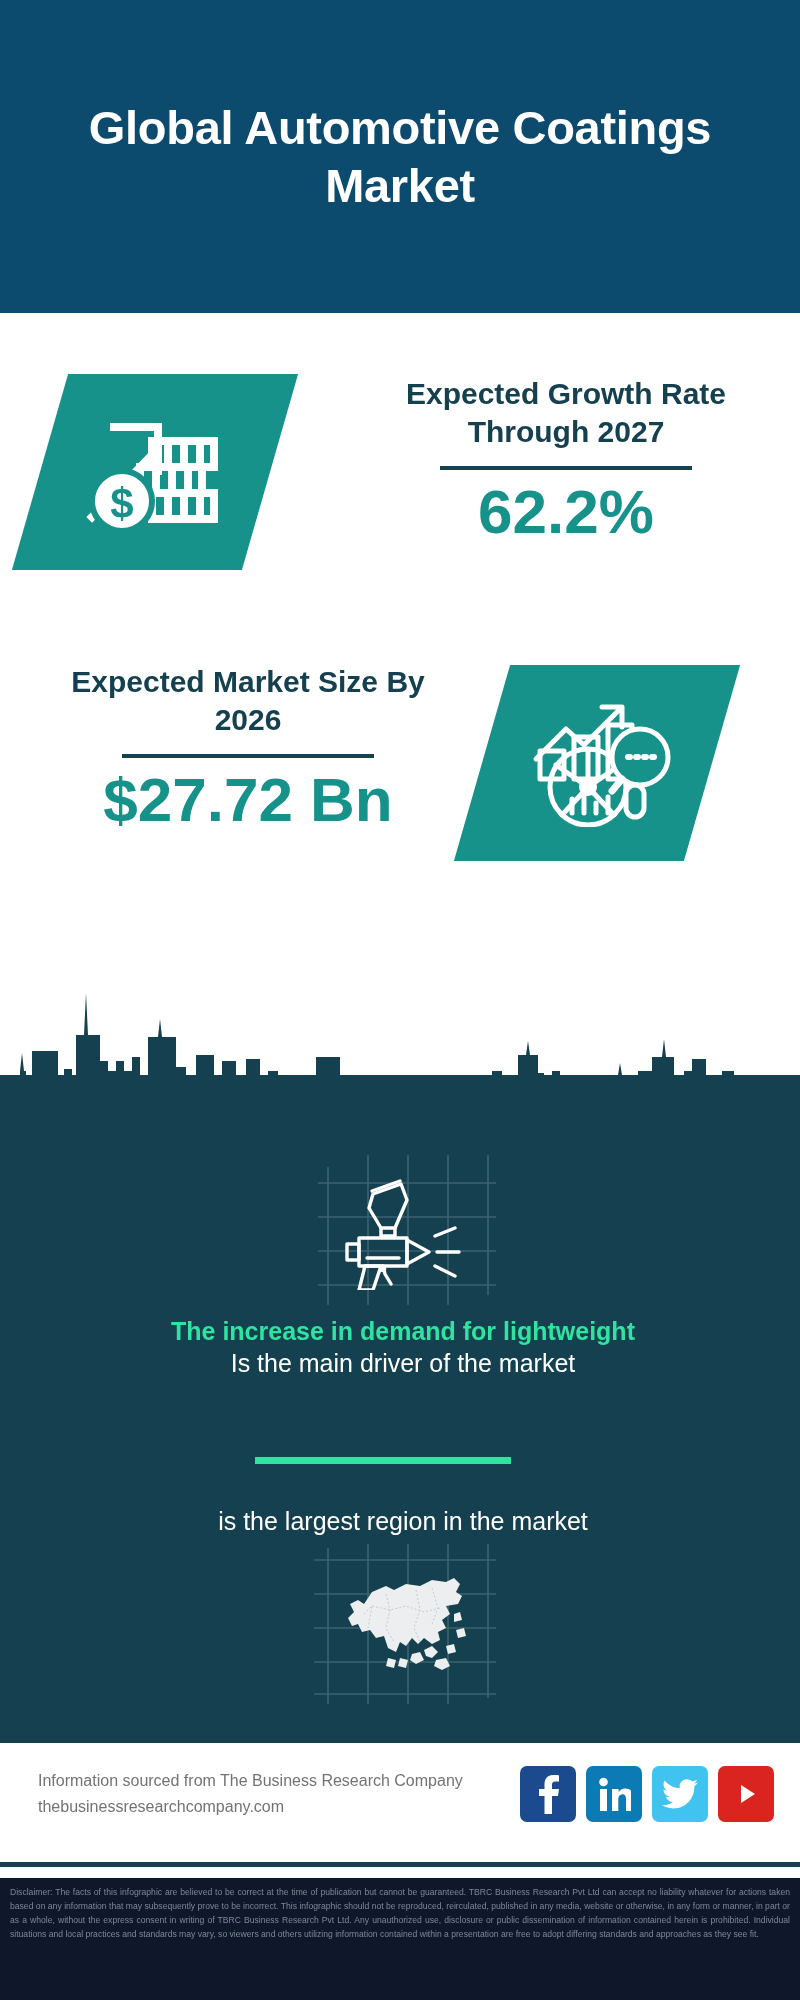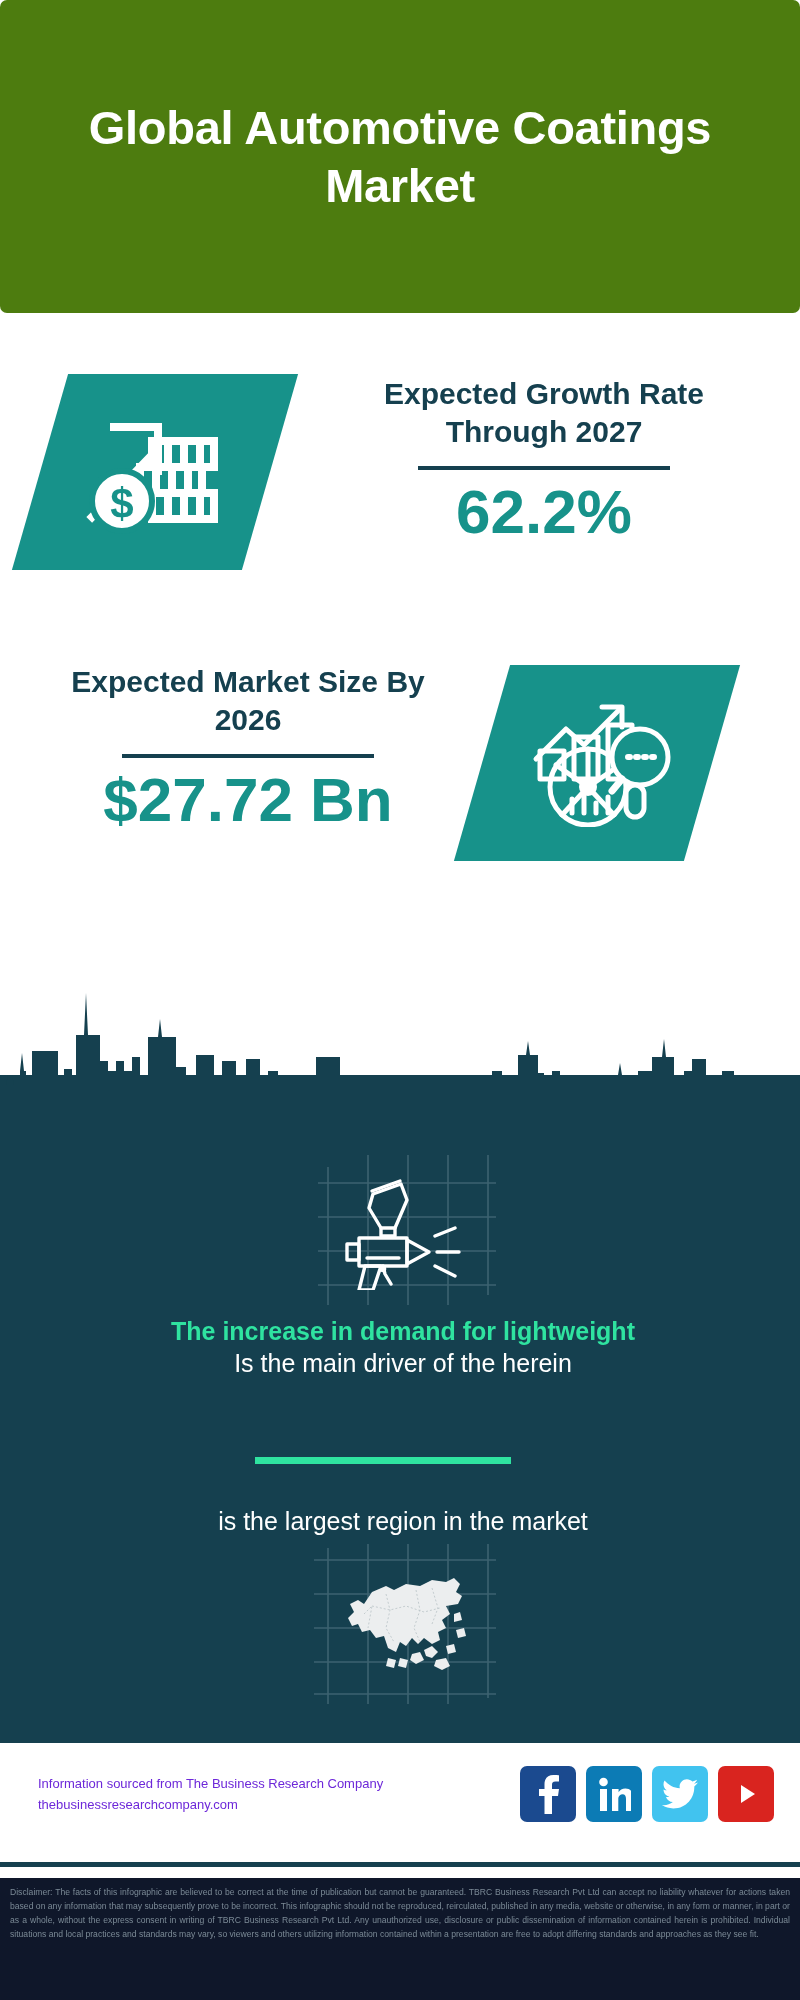--- a/index.html
+++ b/index.html
@@ -14,26 +14,25 @@
     height: 2000px;
     background: #ffffff;
     overflow: hidden;
   }
 
   
   .header {
     position: absolute;
     left: 0; top: 0;
     width: 800px; height: 313px;
-    background: #4d7c0f;
+    background: #0c4a6e;
     display: flex;
     align-items: center;
     justify-content: flex-start;
     padding: 0 70px;
-    border-radius: 7px;
   }
   .header-title {
     color: #ffffff;
     font-size: 47px;
     line-height: 1.22;
     font-weight: bold;
     text-align: center;
     letter-spacing: -0.3px;
   }
 
@@ -81,21 +80,21 @@
     width: 252px;
   }
   .stat-value {
     color: #17928a;
     font-weight: bold;
     font-size: 62px;
     line-height: 1.1;
     text-align: center;
   }
 
-  #stat-growth { left: 334px; top: 62px; width: 420px; }
+  #stat-growth { left: 356px; top: 62px; width: 420px; }
   #stat-size   { left: 38px;  top: 350px; width: 420px; }
 
   
   .dark-panel {
     position: absolute;
     left: 0; top: 1075px;
     width: 800px; height: 668px;
     background: #15404f;
   }
   .skyline {
@@ -150,21 +149,21 @@
     background: #ffffff;
     border-bottom: 3px solid #15404f;
   }
   .footer-inner {
     position: absolute;
     left: 38px; right: 26px; top: 23px;
     display: flex;
     align-items: center;
     justify-content: space-between;
   }
-  .footer-text { color: #6d28d9; font-size: 13px; line-height: 1.65; }
+  .footer-text { color: #737373; font-size: 16px; line-height: 1.65; }
   .social-row { display: flex; gap: 10px; align-items: center; }
   .social {
     width: 56px; height: 56px;
     border-radius: 7px;
     display: flex; align-items: center; justify-content: center;
   }
   .s-fb { background: #1b4a8f; }
   .s-li { background: #0c7bb5; }
   .s-tw { background: #41c3ef; }
   .s-yt { background: #d9241f; }
@@ -305,21 +304,21 @@
 
           <path d="M32 96 L26 120 L40 120 L48 96 Z"></path>
 
           <path d="M50 96 L52 104 L58 114"></path>
           <circle cx="50" cy="99" r="1.6" fill="#ffffff"></circle>
         </svg>
       </span>
     </div>
     <div class="feature-text">
       <div class="feature-highlight">The increase in demand for lightweight</div>
-      <div class="feature-sub">Is the main driver of the herein</div>
+      <div class="feature-sub">Is the main driver of the market</div>
     </div>
   </div>
 
   <div class="green-divider"></div>
 
   <div class="feature" id="feature-region">
     <div class="feature-text">
       <div class="feature-sub">is the largest region in the market</div>
     </div>
     <div class="feature-figure">

